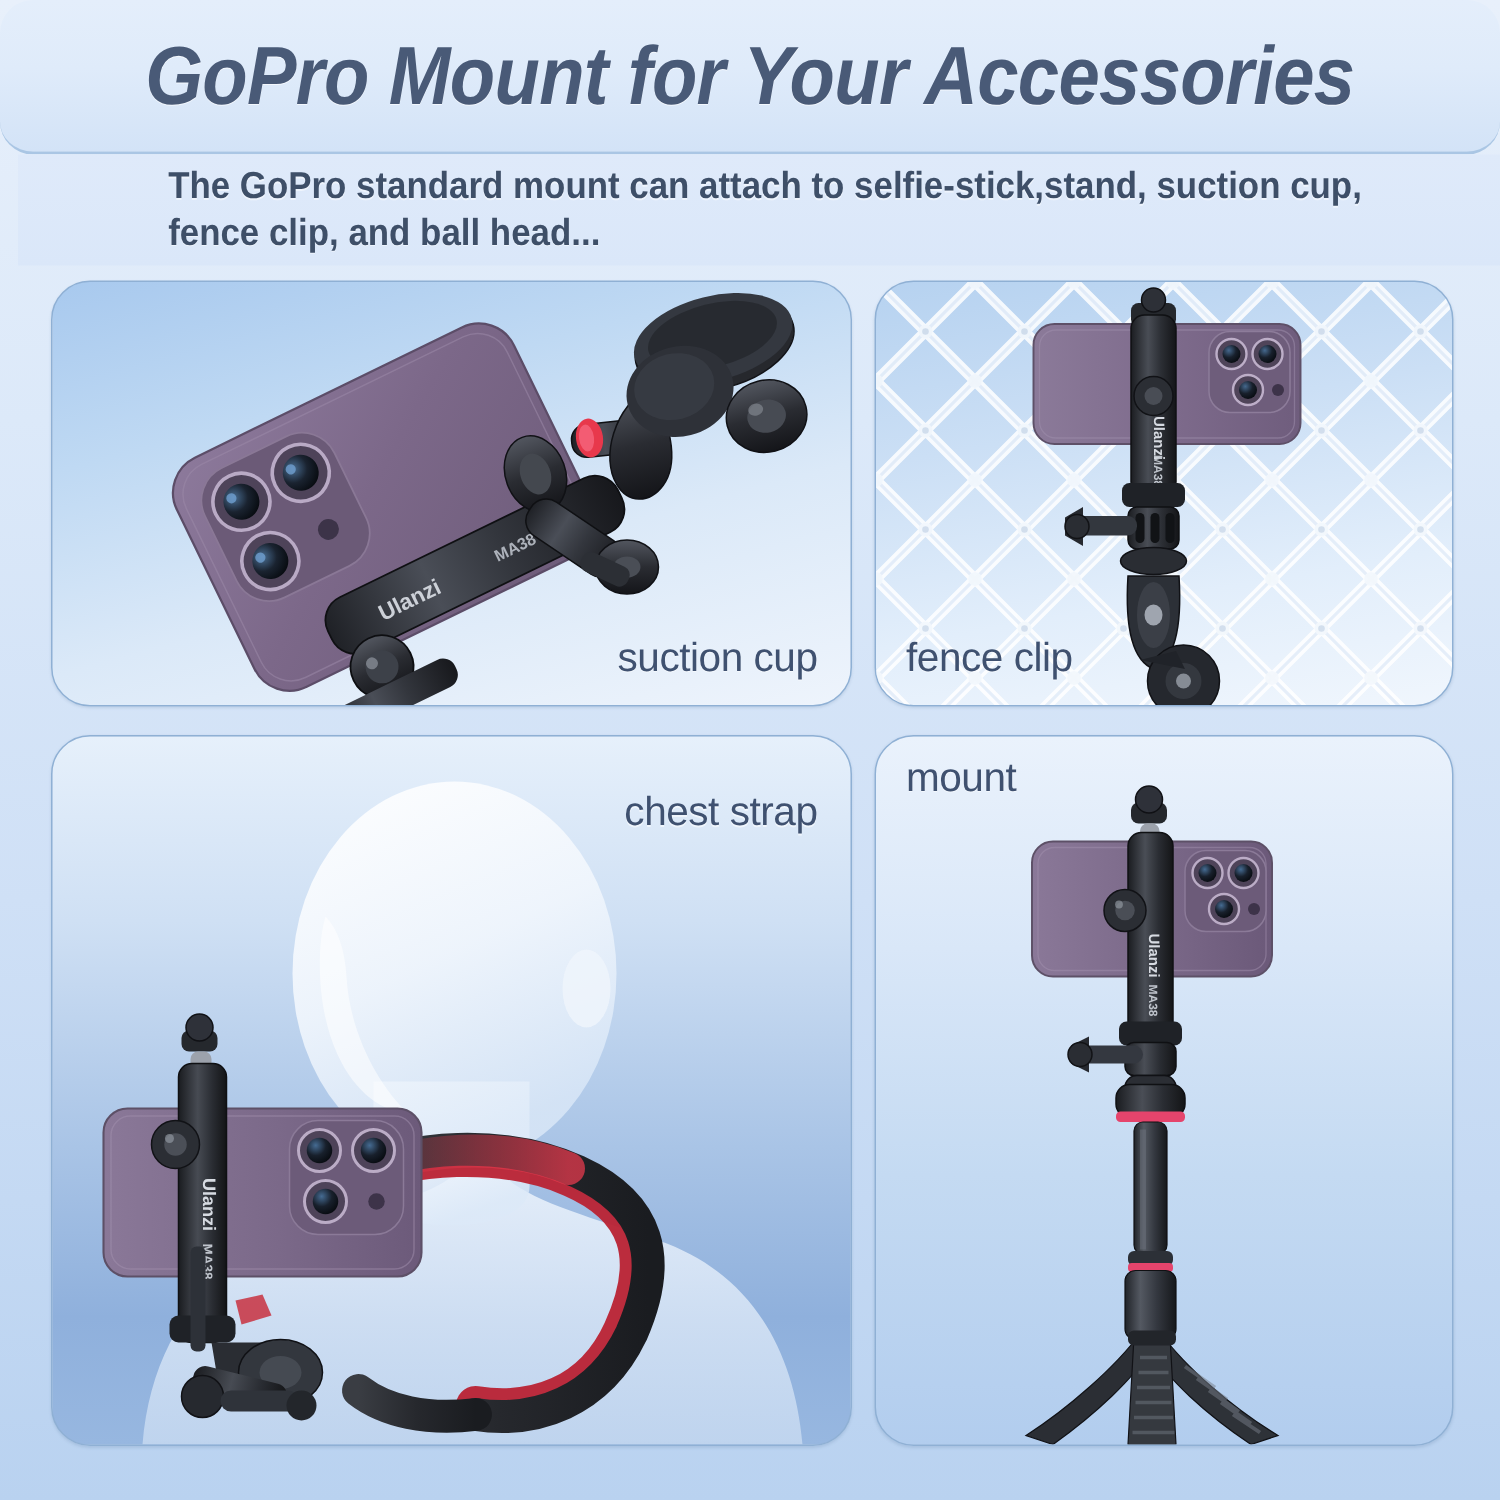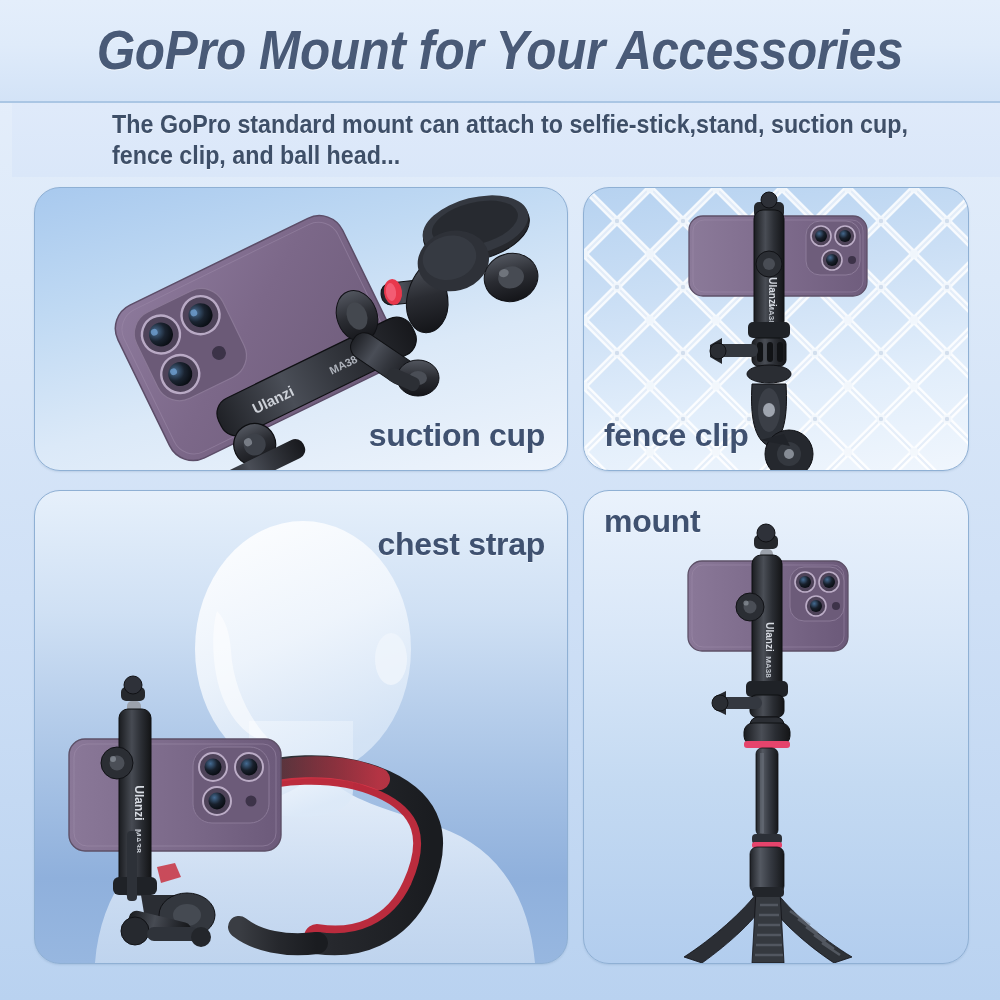--- a/index.html
+++ b/index.html
@@ -8,21 +8,21 @@
     font-family:"Liberation Sans","DejaVu Sans",sans-serif;
     background:linear-gradient(180deg,#e8f0fb 0%,#dce9f9 28%,#cfe0f6 60%,#b9d2f0 100%);
     position:relative;
   }
 
   
   .header-band{
     position:absolute;left:0;top:0;width:1000px;height:101px;
     background:linear-gradient(180deg,#e4eefb 0%,#dfebfa 45%,#d3e3f7 100%);
     border-bottom:2px solid #aac6e4;
-    display:flex;align-items:center;justify-content:center;
+    display:flex;align-items:center;justify-content:center;border-radius:22px;
   }
   .title{
     font-size:55px;font-weight:bold;font-style:italic;
     color:#495a77;letter-spacing:-0.5px;
     transform:scaleX(0.90);transform-origin:center;
     white-space:nowrap;line-height:1;
     text-shadow:0 1px 0 rgba(255,255,255,.65);
   }
   .subtitle-band{
     position:absolute;left:12px;top:103px;width:1000px;height:74px;
@@ -45,21 +45,21 @@
   #panel-suction{left:34px;top:187px;width:532px;height:282px;
     background:linear-gradient(165deg,#a8c9ee 0%,#bfd9f3 30%,#dbe9f8 62%,#eef4fc 100%);}
   #panel-fence{left:583px;top:187px;width:384px;height:282px;
     background:linear-gradient(170deg,#b6d2f0 0%,#cbdff5 35%,#e2eefb 70%,#f0f6fd 100%);}
   #panel-chest{left:34px;top:490px;width:532px;height:472px;
     background:linear-gradient(180deg,#e6f0fb 0%,#cfe0f4 26%,#a9c4e6 58%,#8fb0dc 82%,#97b7e0 100%);}
   #panel-stand{left:583px;top:490px;width:384px;height:472px;
     background:linear-gradient(180deg,#eaf2fc 0%,#d9e7f8 30%,#c4daf2 62%,#b2cdee 100%);}
 
   .panel-label{
-    position:absolute;font-size:32px;font-weight:bold;color:#3f5170;
+    position:absolute;font-size:27px;font-weight:normal;color:#3f5170;
     white-space:nowrap;z-index:9;letter-spacing:-0.3px;
     text-shadow:0 1px 0 rgba(255,255,255,.55);
   }
   .lbl-suction{right:22px;bottom:16px;}
   .lbl-fence{left:20px;bottom:16px;}
   .lbl-chest{right:22px;top:12px;margin-top:23px;}
   .lbl-stand{left:20px;top:12px;}
 
   .scene{position:absolute;inset:0;}
   svg{display:block;}

